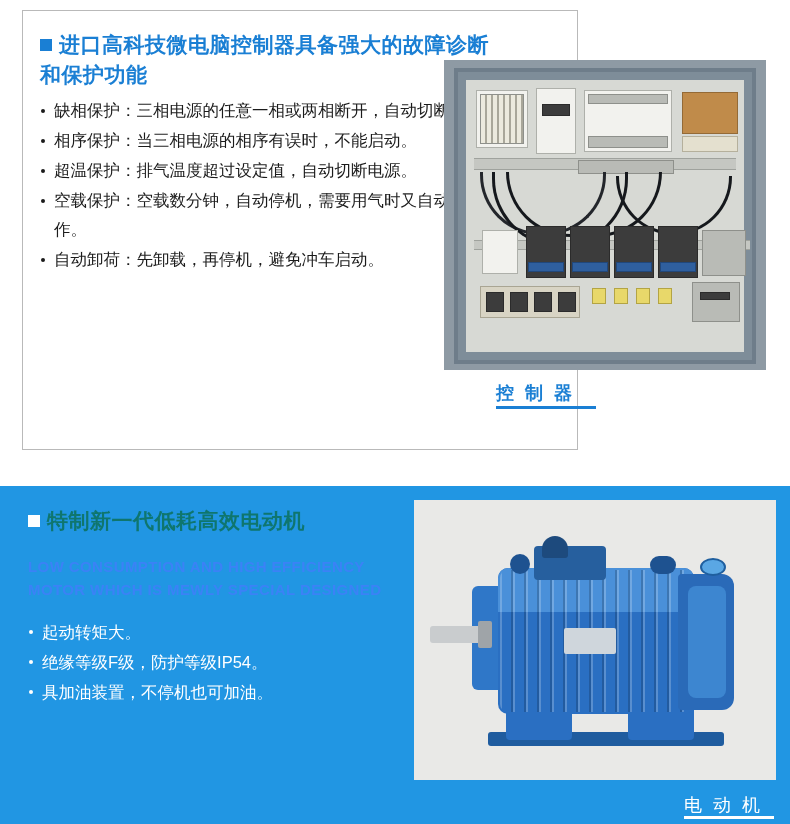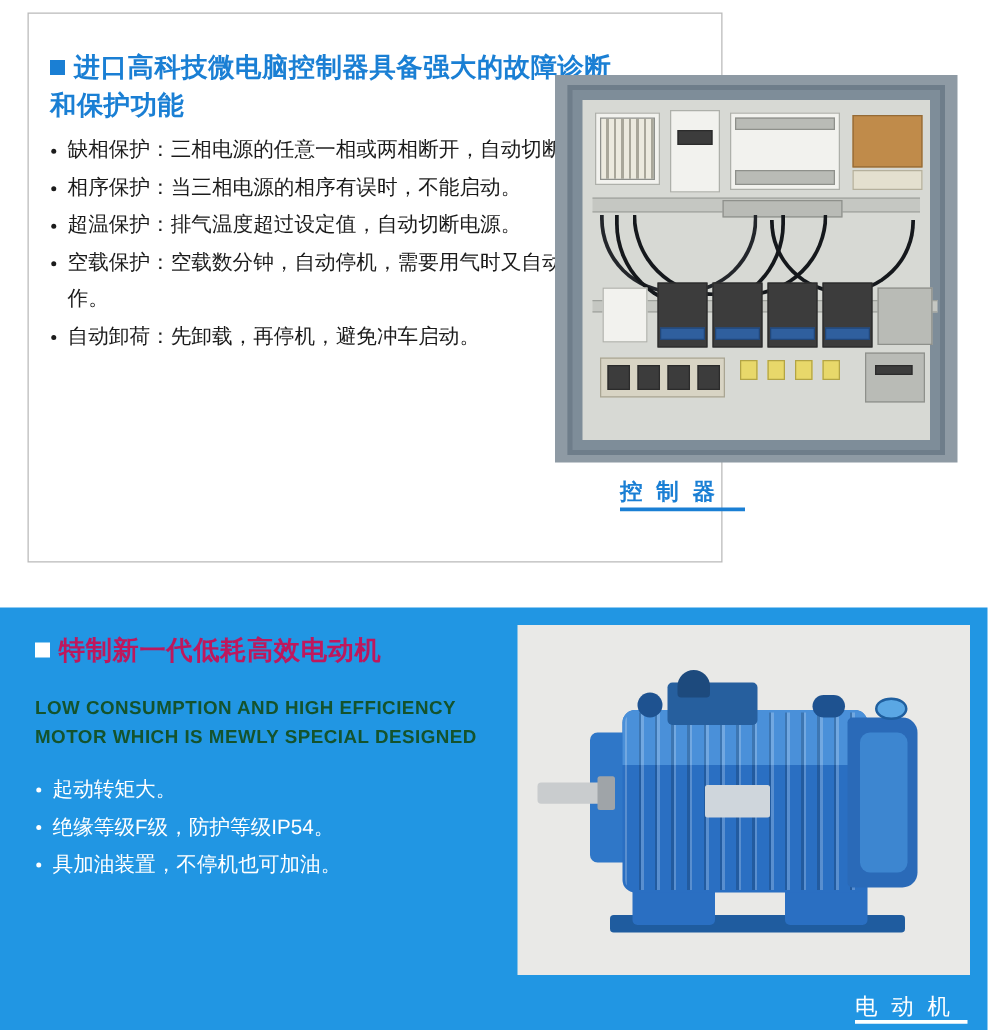--- a/index.html
+++ b/index.html
@@ -34,21 +34,21 @@
     top: 10px;
     width: 556px;
     height: 440px;
     border: 1px solid #b9b9b9;
     box-sizing: border-box;
   }
 
   .s1-content {
     position: absolute;
     left: 40px;
-    top: 40px;
+    top: 30px;
     width: 470px;
   }
 
   .heading-cn {
     color: #1a7fd4;
     font-size: 21px;
     font-weight: bold;
     line-height: 30px;
     letter-spacing: 0.5px;
     margin: 0 0 6px 0;
@@ -194,37 +194,37 @@
     height: 338px;
     background: #2196e3;
   }
   .s2-content {
     position: absolute;
     left: 28px;
     top: 46px;
     width: 400px;
   }
   .heading-cn-white {
-    color: #be185d;
+    color: #0f766e;
     font-size: 21px;
     font-weight: bold;
     line-height: 30px;
     letter-spacing: 0.5px;
     margin: 0 0 10px 0;
   }
   .heading-cn-white .sq {
     display: inline-block;
     width: 12px;
     height: 12px;
     background: #ffffff;
     margin-right: 7px;
     vertical-align: 1px;
   }
   .heading-en-white {
-    color: #14532d;
+    color: #3b82f6;
     font-size: 15px;
     font-weight: bold;
     line-height: 23px;
     letter-spacing: 0.4px;
     margin: 19px 0 16px 0;
     width: 360px;
   }
   .bullets-white {
     list-style: none;
     margin: 0;

